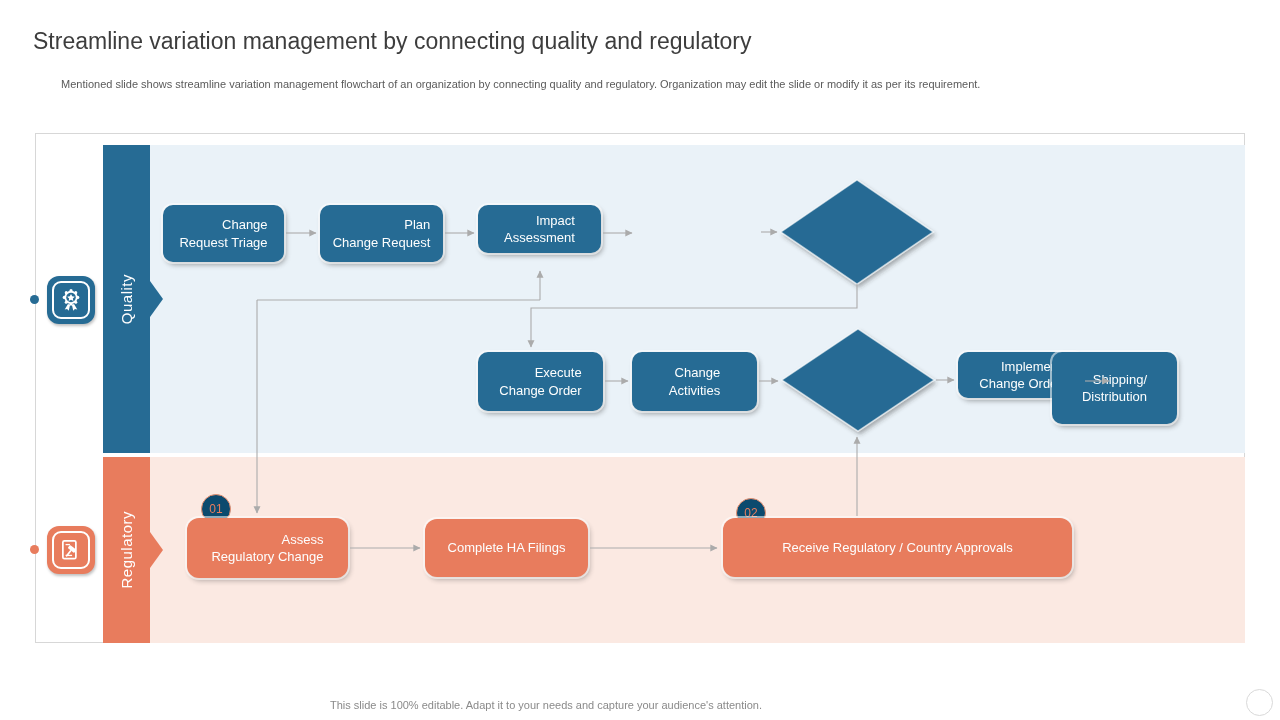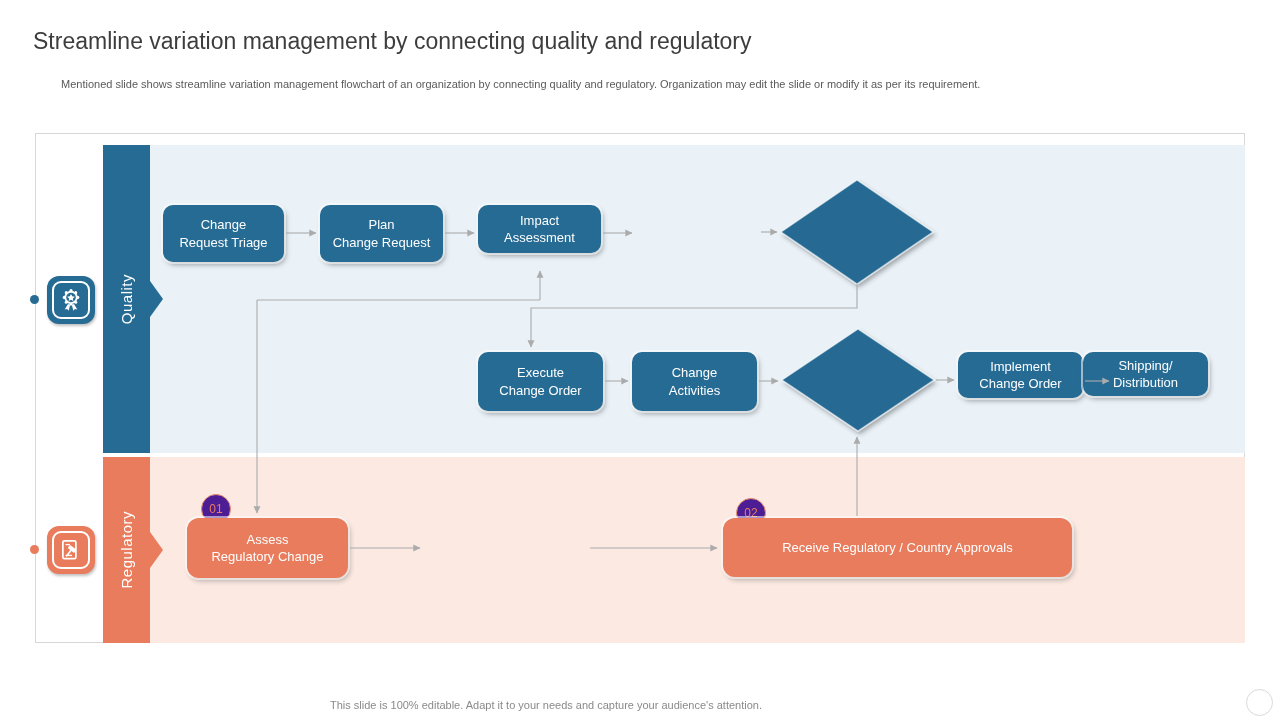--- a/index.html
+++ b/index.html
@@ -20,29 +20,29 @@
               letter-spacing:0.5px;}
   .icon-tile{position:absolute;left:47px;width:48px;height:48px;border-radius:12px;
              display:flex;align-items:center;justify-content:center;box-shadow:1px 2px 3px rgba(0,0,0,0.25);}
   .icon-tile.quality{top:276px;background:#266b94;}
   .icon-tile.regulatory{top:526px;background:#e87c5d;}
   .icon-ring{width:38px;height:38px;border:2px solid #ffffff;border-radius:9px;box-sizing:border-box;
              display:flex;align-items:center;justify-content:center;}
   .rail-dot{position:absolute;width:9px;height:9px;border-radius:50%;}
   .rail-dot.quality{left:30px;top:295px;background:#266b94;}
   .rail-dot.regulatory{left:30px;top:545px;background:#e87c5d;}
-  .node{position:absolute;display:flex;align-items:center;justify-content:center;text-align:center;
+  .node{position:absolute;display:flex;align-items:center;justify-content:center;text-align:right;
         color:#fdfefe;font-size:13px;line-height:1.32;white-space:pre-line;box-sizing:border-box;}
   .node.blue{background:#266b94;border-radius:10px;
         box-shadow:0 0 0 2px rgba(255,255,255,0.55), 2px 3px 5px rgba(40,40,40,0.38);}
   .node.orange{background:#e87c5d;border-radius:12px;
         box-shadow:0 0 0 2px rgba(255,255,255,0.55), 2px 3px 5px rgba(40,40,40,0.30);}
   .diamond-text{position:absolute;display:flex;align-items:center;justify-content:center;text-align:center;
         color:#fdfefe;font-size:13px;line-height:1.3;white-space:pre-line;}
-  .badge{position:absolute;width:30px;height:30px;border-radius:50%;background:#4c1d95;
+  .badge{position:absolute;width:30px;height:30px;border-radius:50%;background:#0c4a6e;
          border:1.5px solid #e8906f;box-sizing:border-box;color:#e87c5d;font-size:12px;
          display:flex;align-items:center;justify-content:center;z-index:1;}
   .node{z-index:2;}
   .diagram-svg{position:absolute;left:0;top:0;width:1280px;height:720px;z-index:3;pointer-events:none;}
   .shapes-svg{position:absolute;left:0;top:0;width:1280px;height:720px;z-index:2;pointer-events:none;}
   .footer{position:absolute;left:0;top:699px;width:1092px;text-align:center;font-size:11px;color:#8a8a8a;}
   .corner-circle{position:absolute;left:1246px;top:689px;width:27px;height:27px;border-radius:50%;
                  border:1px solid #d9d9d9;box-sizing:border-box;}
 </style>
 </head>
@@ -126,26 +126,27 @@
 
   <div class="node blue" style="left:478px;top:352px;width:125px;height:59px">Execute
 Change Order</div>
   <div class="node blue" style="left:632px;top:352px;width:125px;height:59px">Change
 Activities</div>
   <div class="diamond-text" style="left:793px;top:351px;width:130px;height:58px">Approve &amp;
 Release
 Change Order</div>
   <div class="node blue" style="left:958px;top:352px;width:125px;height:46px">Implement
 Change Order</div>
-  <div class="node blue" style="left:1083px;top:352px;width:125px;height:44px">Shipping/
+  <div class="node blue" style="left:1052px;top:352px;width:125px;height:72px">Shipping/
 Distribution</div>
 
   <div class="badge" style="left:201px;top:494px">01</div>
   <div class="node orange" style="left:187px;top:518px;width:161px;height:60px">Assess
 Regulatory Change</div>
+  <div class="node orange" style="left:425px;top:519px;width:163px;height:58px">Complete HA Filings</div>
   <div class="badge" style="left:736px;top:498px">02</div>
   <div class="node orange" style="left:723px;top:518px;width:349px;height:59px">Receive Regulatory / Country Approvals</div>
 
   <svg class="diagram-svg" viewBox="0 0 1280 720">
     <defs>
       <marker id="arr" viewBox="0 0 8 8" refX="6.5" refY="4" markerWidth="7.5" markerHeight="7.5" orient="auto">
         <path d="M0,0.6 L7,4 L0,7.4 Z" fill="#ababab"></path>
       </marker>
     </defs>
     <g stroke="#ababab" stroke-width="1.1" fill="none">

